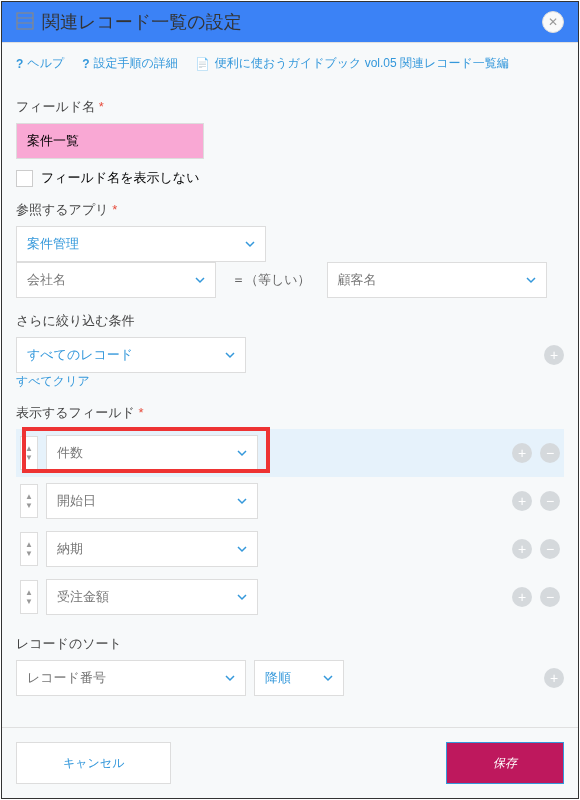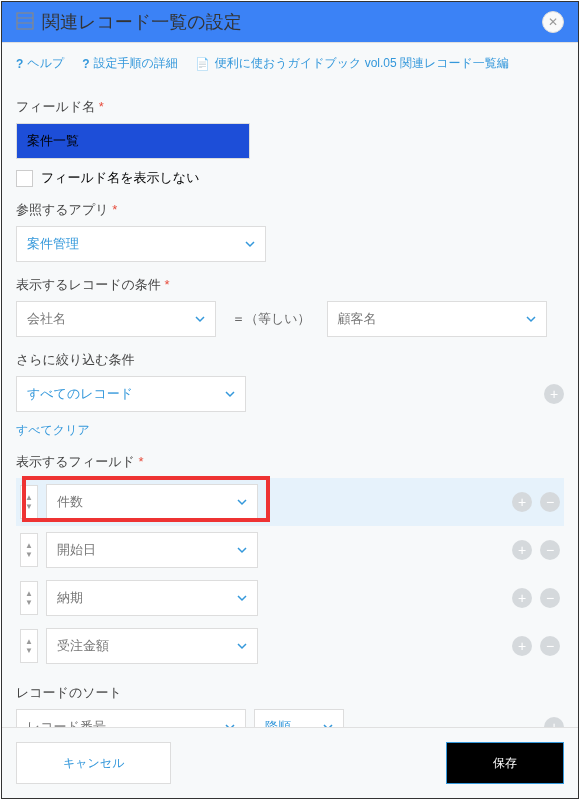--- a/index.html
+++ b/index.html
@@ -71,24 +71,24 @@
   }
   .section-label {
     font-size: 13px;
     color: #444;
     margin: 14px 0 7px;
   }
   .req { color: #e74c3c; }
   .input-text {
     height: 36px;
     border: 1px solid #ddd;
-    background: #1d4ed8;
+    background: #f9a8d4;
     padding: 0 10px;
     font-size: 13px;
-    width: 234px;
+    width: 188px;
   }
   .checkbox-row {
     margin-top: 10px;
     display: flex;
     align-items: flex-end;
     gap: 8px;
   }
   .checkbox {
     width: 17px; height: 17px;
     border: 1px solid #ccc;
@@ -125,21 +125,21 @@
     border-radius: 50%;
     background: #d5d9dc;
     color: #fff;
     display: flex; align-items: center; justify-content: center;
     font-size: 14px;
     cursor: pointer;
   }
   .clear-link {
     color: #3498db;
     font-size: 12px;
-    margin-top: 10px;
+    margin-top: 0;
     cursor: pointer;
     display: inline-block;
   }
   .field-row {
     display: flex;
     align-items: center;
     gap: 8px;
     padding: 6px 4px;
   }
   .field-row.hl-box {
@@ -182,23 +182,24 @@
     height: 42px;
     padding: 0 46px;
     border: 1px solid #ddd;
     background: #fff;
     color: #3498db;
     font-size: 12px;
     cursor: pointer;
     display: flex; align-items: center; justify-content: center;
   }
   .btn.primary {
-    background: #000000;
+    background: #be185d;
     color: #fff;
     border-color: #3498db;
+    font-style: italic;
   }
 </style>
 </head>
 <body>
 
 <div class="modal">
   <div class="header">
     <span>
       <svg width="18" height="18" viewBox="0 0 18 18">
           <rect x="1" y="1" width="16" height="16" fill="none" stroke="#888" stroke-width="1.2"></rect>
@@ -239,21 +240,20 @@
     <div class="section-label"><span>参照するアプリ</span> <span class="req">*</span></div>
     <div class="select" style="width:250px">
       <span class="value">案件管理</span>
       <span class="chevron">
           <svg width="10" height="10" viewBox="0 0 10 10">
             <path d="M1 3 L5 7 L9 3" fill="none" stroke="#3498db" stroke-width="1.5"></path>
           </svg>
         </span>
     </div>
 
-    <div class="section-label"><span>表示するレコードの条件</span> <span class="req">*</span></div>
     <div class="row-flex filter-row">
       <div class="select" style="width:200px;flex:none">
         <span class="value gray">会社名</span>
         <span class="chevron">
             <svg width="10" height="10" viewBox="0 0 10 10">
               <path d="M1 3 L5 7 L9 3" fill="none" stroke="#3498db" stroke-width="1.5"></path>
             </svg>
           </span>
       </div>
       <span class="filter-op">＝（等しい）</span>

